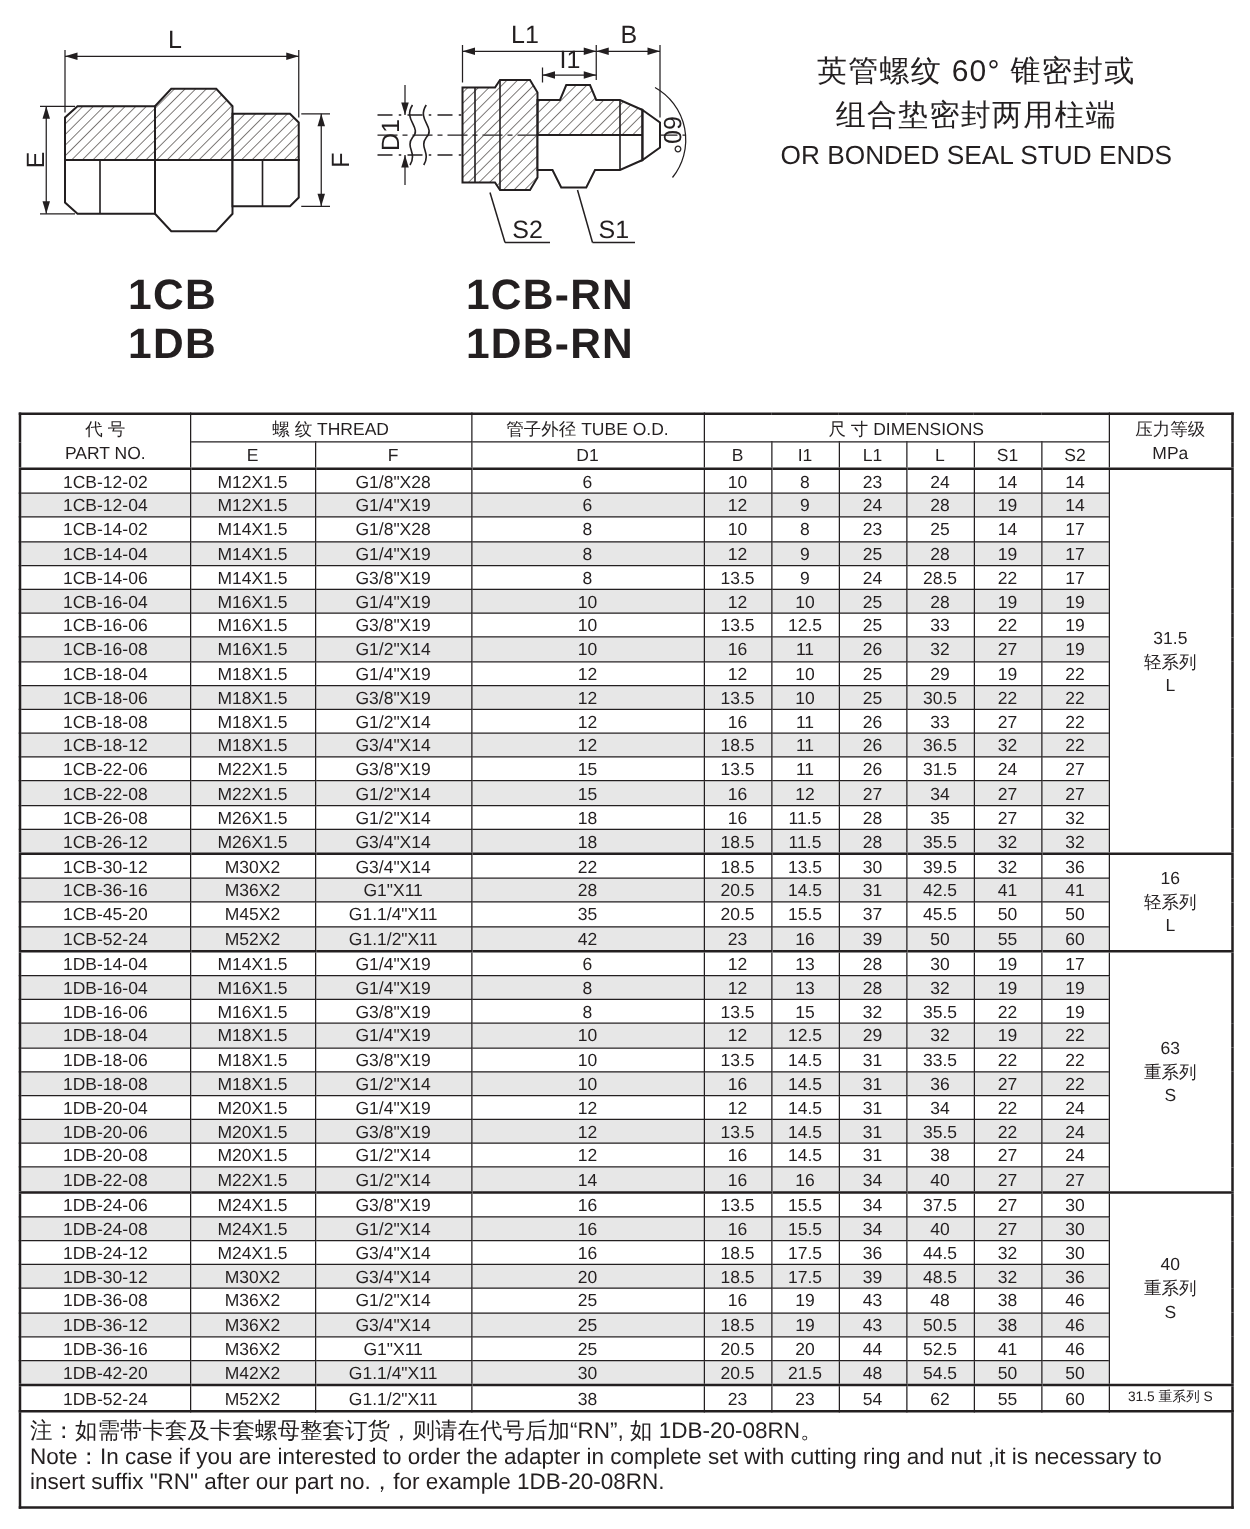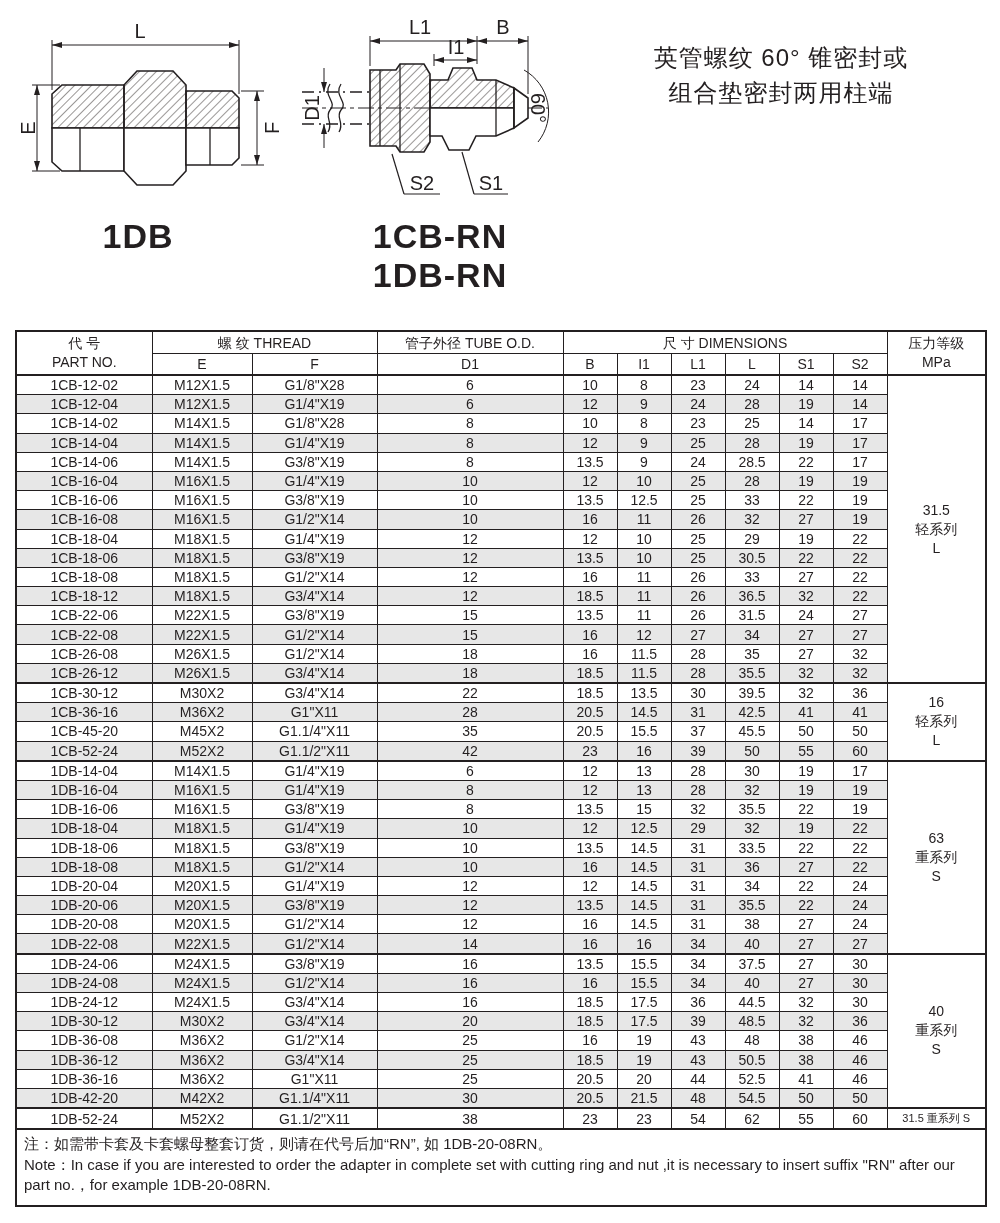--- a/index.html
+++ b/index.html
@@ -27,21 +27,21 @@
   table.spec thead tr.h1 th{height:21px;}
   table.spec thead th div{line-height:19px;}
   table.spec tbody td{height:18.2px;line-height:16px;background:#ffffff;}
   table.spec tbody tr.alt td{background:#e7e7e7;}
   table.spec tbody td.pressure{background:#ffffff;line-height:19px;}
   table.spec tbody td.pressure.small{font-size:11px;}
   table.spec tbody tr.group-start td{border-top:2.4px solid #231f20;}
   
   .note-box{
     width:953px;border:2.5px solid #231f20;border-top:none;
-    padding:4px 8px 9px 7px;font-size:15px;line-height:20.5px;text-align:left;
+    padding:4px 8px 9px 7px;font-size:18px;line-height:20.5px;text-align:left;
   }
 </style>
 </head>
 <body>
 
 <div class="page">
 
   <div class="diag" style="left:20px;top:12px;">
     <svg width="290" height="205" viewBox="0 0 290 205">
       <defs>
@@ -83,20 +83,21 @@
           <polygon points="237,153 234,143 240,143"></polygon>
       </g>
       <g font-size="20" fill="#231f20" font-family="Liberation Sans, DejaVu Sans, sans-serif">
         <text x="120" y="26" text-anchor="middle">L</text>
         <text transform="rotate(-90 8 116)" x="8" y="123" text-anchor="middle">E</text>
         <text transform="rotate(-90 252 116)" x="252" y="123" text-anchor="middle">F</text>
       </g>
     </svg>
   </div>
   <div class="caption" style="left:58px;top:217px;width:160px;">
+    <div>1CB</div>
     <div>1DB</div>
   </div>
 
   <div class="diag" style="left:300px;top:8px;">
     <svg width="335" height="210" viewBox="0 0 335 210">
       <defs>
         <pattern id="h2" patternUnits="userSpaceOnUse" width="6" height="6" patternTransform="rotate(45)">
           <line x1="0" y1="0" x2="0" y2="6" stroke="#55504e" stroke-width="1.2"></line>
         </pattern>
       </defs>
@@ -159,20 +160,21 @@
     </svg>
   </div>
   <div class="caption" style="left:345px;top:217px;width:190px;">
     <div>1CB-RN</div>
     <div>1DB-RN</div>
   </div>
 
   <div class="title-block">
     <div class="cn">英管螺纹 60°  锥密封或</div>
     <div class="cn">组合垫密封两用柱端</div>
+    <div class="en">OR BONDED SEAL STUD ENDS</div>
   </div>
 
   <div class="table-wrap">
     <table class="spec">
       <colgroup>
         <col style="width:136px">
           <col style="width:100px">
           <col style="width:125px">
           <col style="width:186px">
         <col style="width:54px">

